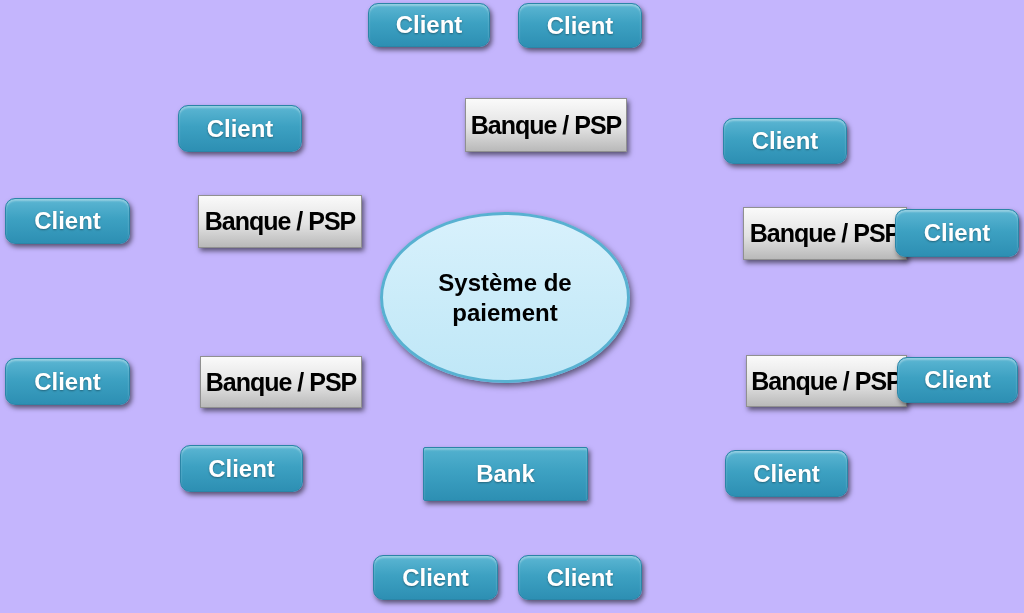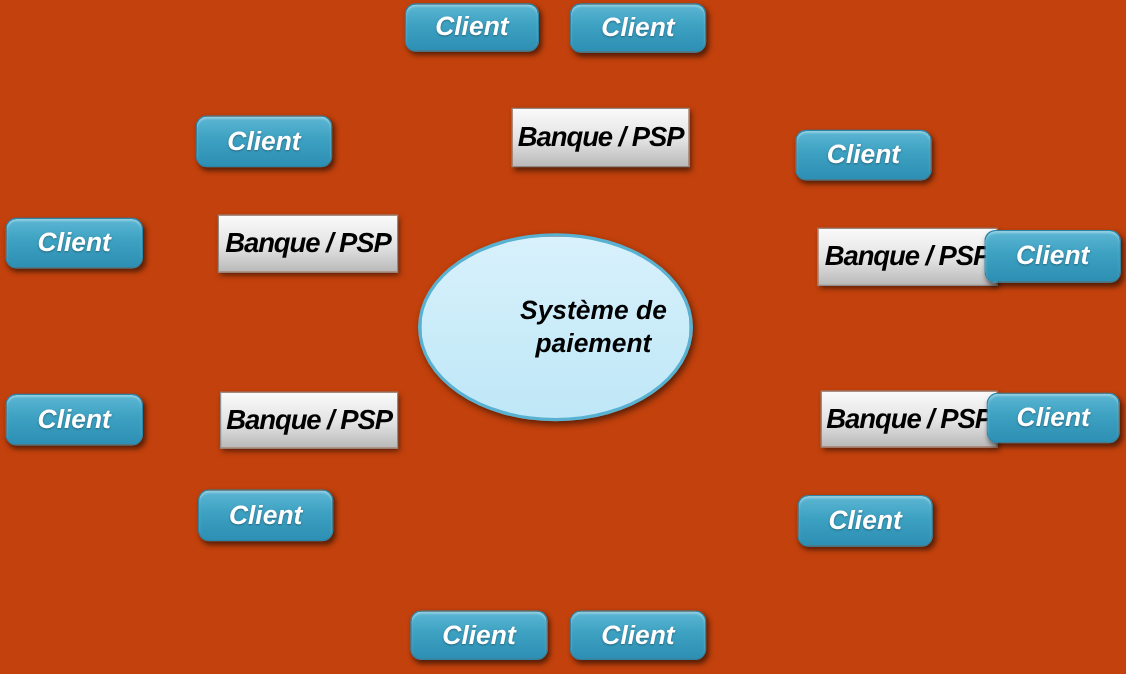--- a/index.html
+++ b/index.html
@@ -4,25 +4,24 @@
 <style>
   html, body {
     margin: 0;
     padding: 0;
     background: #000;
   }
   .stage {
     position: relative;
     width: 1024px;
     height: 613px;
-    background: #c2410c;
+    background: #c4b5fd;
     overflow: hidden;
     font-family: "Liberation Sans", sans-serif;
     font-weight: bold;
-    font-style: italic;
   }
   .node {
     position: absolute;
     display: flex;
     align-items: center;
     justify-content: center;
     text-align: center;
     box-sizing: border-box;
     white-space: nowrap;
   }
@@ -56,21 +55,20 @@
   }
   .ellipse {
     border-radius: 50%;
     background: linear-gradient(to bottom, #d8f1fc 0%, #cbecf9 50%, #bfe7f7 100%);
     border: 3px solid #58b1d1;
     box-shadow: 2px 3px 6px rgba(0,0,0,0.55);
     color: #000000;
     font-size: 24px;
     line-height: 30px;
     white-space: normal;
-    justify-content: flex-end;
   }
   .ellipse .ellipse-label {
     width: 175px;
   }
 </style>
 </head>
 <body>
 
 <div class="stage">
 
@@ -101,18 +99,19 @@
   <div class="node banque" style="left:160px; top:356px; width:162px; height:52px;">Banque / PSP</div>
 
   <div class="node banque" style="left:706px; top:355px; width:161px; height:52px;">Banque / PSP</div>
 
   <div class="node client" style="left:897px; top:357px; width:121px; height:46px;">Client</div>
 
   <div class="node client" style="left:180px; top:445px; width:123px; height:47px;">Client</div>
 
   <div class="node client" style="left:725px; top:450px; width:123px; height:47px;">Client</div>
 
+  <div class="node bank" style="left:423px; top:447px; width:165px; height:54px;">Bank</div>
 
   <div class="node client" style="left:373px; top:555px; width:125px; height:45px;">Client</div>
 
   <div class="node client" style="left:518px; top:555px; width:124px; height:45px;">Client</div>
 
 </div>
 
 </body></html>

